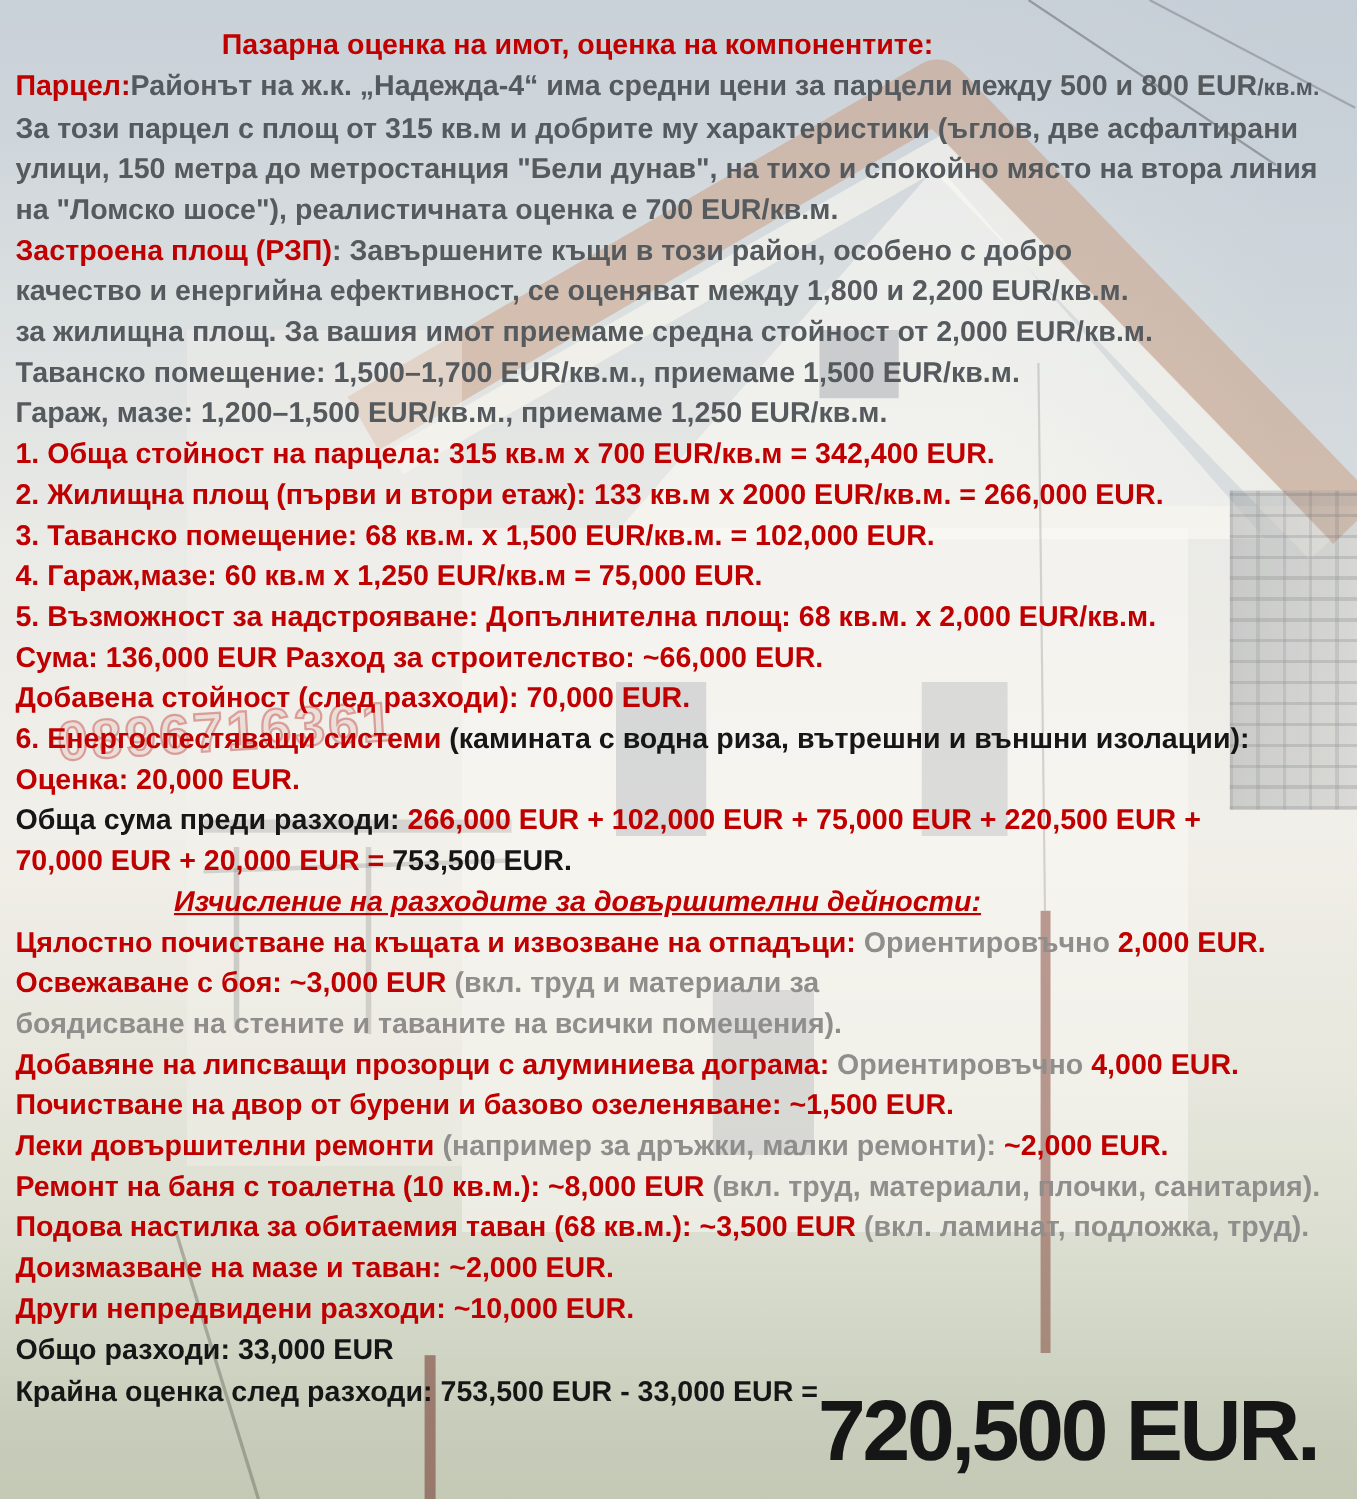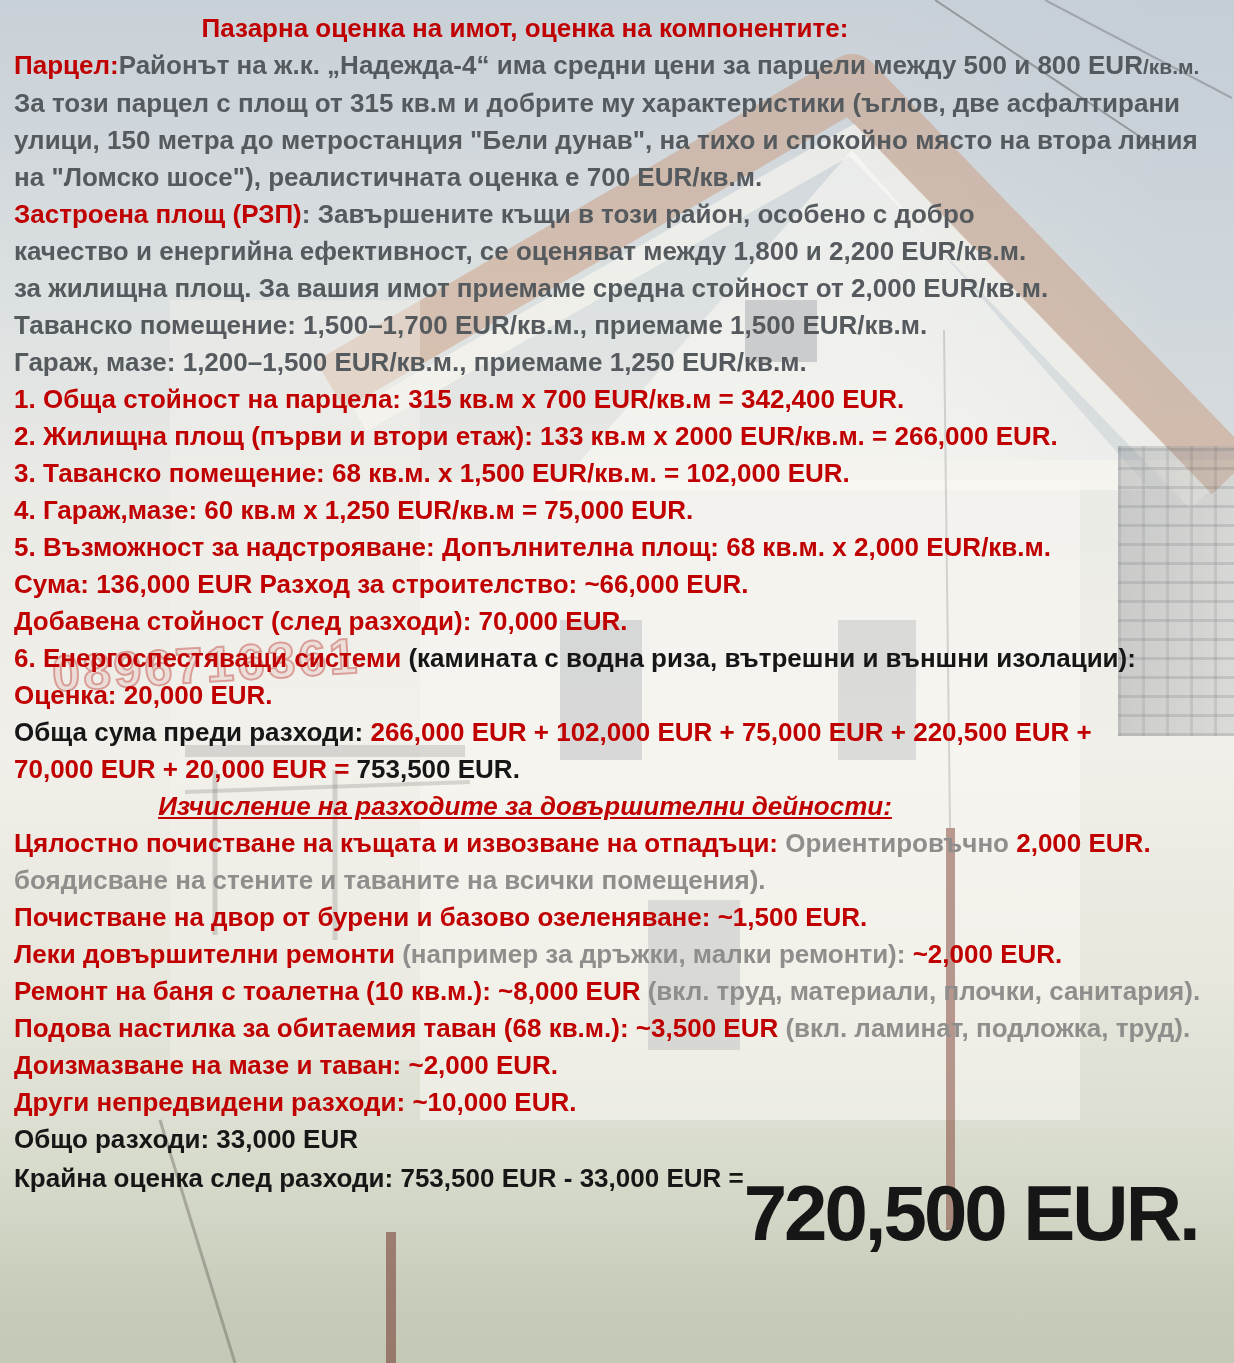--- a/index.html
+++ b/index.html
@@ -31,21 +31,21 @@
   
   .watermark{
     position:absolute;left:52px;top:636px;
     font-size:50px;font-weight:700;letter-spacing:3px;
     color:rgba(205,100,95,.12);
     -webkit-text-stroke:2px rgba(197,85,80,.5);
     transform:rotate(-3.5deg);
     white-space:nowrap;pointer-events:none;
   }
   
-  .content{position:absolute;left:0;top:4px;width:1050px;padding:6px 14px 0;box-sizing:border-box;}
+  .content{position:absolute;left:0;top:16px;width:1050px;padding:6px 14px 0;box-sizing:border-box;}
   .line{font-size:26px;font-weight:700;line-height:37px;white-space:nowrap;}
   .line.center{text-align:center;}
   .line.heading span{font-style:italic;text-decoration:underline;}
   .line.final{display:flex;align-items:flex-start;line-height:37px;margin-top:2px;}
   .seg-red{color:var(--c-red,#c00000);}
   .seg-gray{color:var(--c-gray,#555a5e);}
   .seg-light{color:var(--c-light,#8f8e8c);font-weight:700;}
   .seg-black{color:var(--c-black,#161616);}
   .sz-small{font-size:21px;}
   .sz-big{font-size:78px;line-height:.95;letter-spacing:-3px;white-space:nowrap;margin-top:16px;}
@@ -107,21 +107,23 @@
       <div class="line"><span class="seg-red">4. Гараж,мазе: 60 кв.м x 1,250 EUR/кв.м = 75,000 EUR.</span></div>
       <div class="line"><span class="seg-red">5. Възможност за надстрояване: Допълнителна площ: 68 кв.м. x 2,000 EUR/кв.м.</span></div>
       <div class="line"><span class="seg-red">Сума: 136,000 EUR Разход за строителство: ~66,000 EUR.</span></div>
       <div class="line"><span class="seg-red">Добавена стойност (след разходи): 70,000 EUR.</span></div>
       <div class="line"><span class="seg-red">6. Енергоспестяващи системи</span><span class="seg-black"> (камината с водна риза, вътрешни и външни изолации):</span></div>
       <div class="line"><span class="seg-red">Оценка: 20,000 EUR.</span></div>
       <div class="line"><span class="seg-black">Обща сума преди разходи: </span><span class="seg-red">266,000 EUR + 102,000 EUR + 75,000 EUR + 220,500 EUR +</span></div>
       <div class="line"><span class="seg-red">70,000 EUR + 20,000 EUR = </span><span class="seg-black">753,500 EUR.</span></div>
       <div class="line center heading"><span class="seg-red">Изчисление на разходите за довършителни дейности:</span></div>
       <div class="line"><span class="seg-red">Цялостно почистване на къщата и извозване на отпадъци: </span><span class="seg-light">Ориентировъчно </span><span class="seg-red">2,000 EUR.</span></div>
+      <div class="line"><span class="seg-red">Освежаване с боя: ~3,000 EUR </span><span class="seg-light">(вкл. труд и материали за</span></div>
       <div class="line"><span class="seg-light">боядисване на стените и таваните на всички помещения).</span></div>
+      <div class="line"><span class="seg-red">Добавяне на липсващи прозорци с алуминиева дограма: </span><span class="seg-light">Ориентировъчно </span><span class="seg-red">4,000 EUR.</span></div>
       <div class="line"><span class="seg-red">Почистване на двор от бурени и базово озеленяване:  ~1,500 EUR.</span></div>
       <div class="line"><span class="seg-red">Леки довършителни ремонти </span><span class="seg-light">(например за дръжки, малки ремонти): </span><span class="seg-red">~2,000 EUR.</span></div>
       <div class="line"><span class="seg-red">Ремонт на баня с тоалетна (10 кв.м.): ~8,000 EUR </span><span class="seg-light">(вкл. труд, материали, плочки, санитария).</span></div>
       <div class="line"><span class="seg-red">Подова настилка за обитаемия таван (68 кв.м.): ~3,500 EUR </span><span class="seg-light">(вкл. ламинат, подложка, труд).</span></div>
       <div class="line"><span class="seg-red">Доизмазване на мазе и таван: ~2,000 EUR.</span></div>
       <div class="line"><span class="seg-red">Други непредвидени разходи: ~10,000 EUR.</span></div>
       <div class="line"><span class="seg-black">Общо разходи: 33,000 EUR</span></div>
       <div class="line final">
         <span class="seg-black">Крайна оценка след разходи: 753,500 EUR - 33,000 EUR = </span>
         <span class="seg-black sz-big">720,500 EUR.</span>

